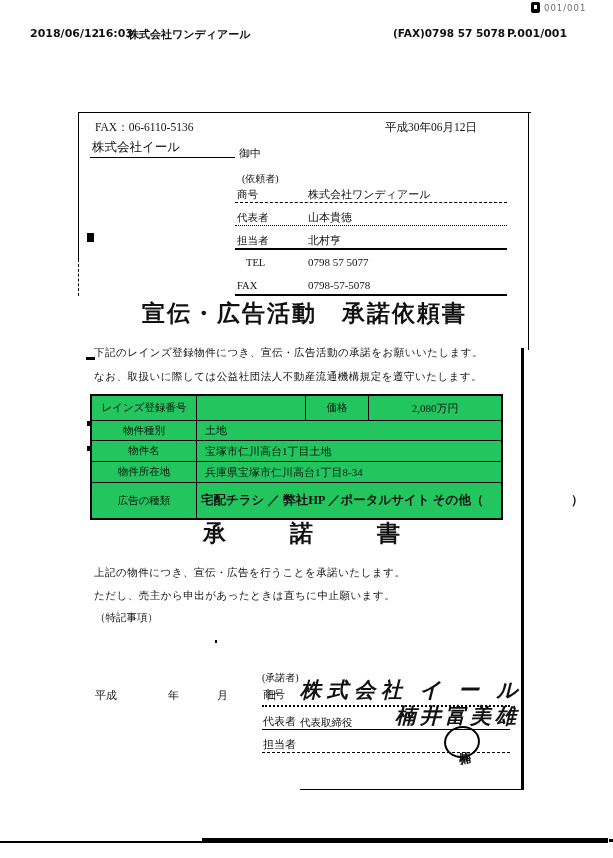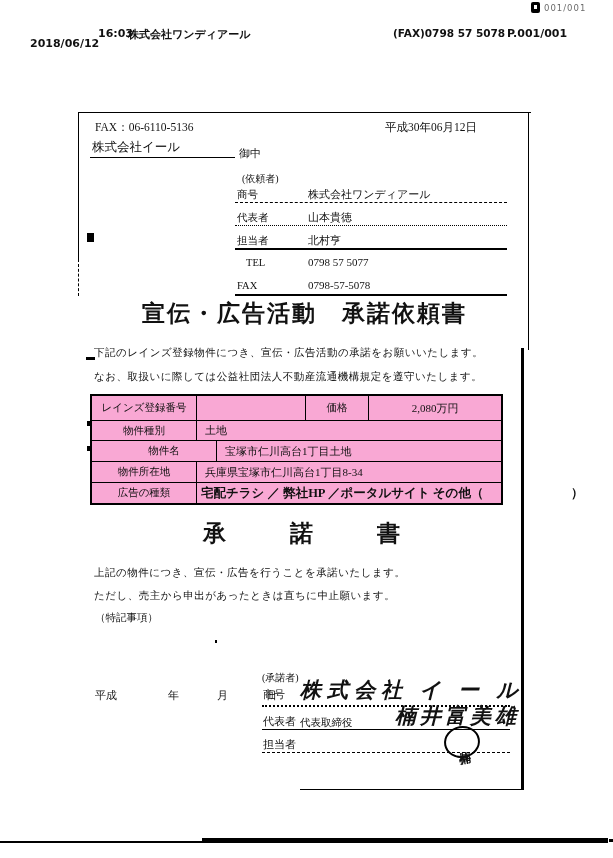--- a/index.html
+++ b/index.html
@@ -8,21 +8,21 @@
   .abs{position:absolute;}
   .sans{font-family:"DejaVu Sans","Liberation Sans",sans-serif;}
   .faint{color:#4a4a4a;opacity:.82;letter-spacing:1.6px;font-size:8.5px;white-space:nowrap;}
   .bold{font-weight:bold;}
   .nw{white-space:nowrap;}
   .hline{background:#000;height:1px;}
   .vline{background:#000;width:1px;}
   .artifact{background:#000;}
   .hw{font-style:italic;font-weight:bold;letter-spacing:6px;white-space:nowrap;}
   
-  .tbl{border:2px solid #000;box-sizing:border-box;background:#f9a8d4;}
+  .tbl{border:2px solid #000;box-sizing:border-box;background:#22c55e;}
   .trow{display:flex;border-top:1.5px solid #000;box-sizing:border-box;align-items:center;}
   .trow:first-child{border-top:none;}
   .tlabel{width:105px;flex:0 0 105px;border-right:1.5px solid #000;text-align:center;
           font-size:10.5px;align-self:stretch;display:flex;align-items:center;justify-content:center;box-sizing:border-box;}
   .tmid{border-left:1.5px solid #000;border-right:1.5px solid #000;text-align:center;font-size:10.5px;
         align-self:stretch;display:flex;align-items:center;justify-content:center;box-sizing:border-box;}
   .tcell{font-size:11px;padding-left:8px;box-sizing:border-box;}
   .grow{flex:1;}
   .seal{border:2px solid #000;border-radius:50%;display:flex;align-items:center;justify-content:center;
         transform:rotate(-10deg);background:transparent;}
@@ -31,21 +31,21 @@
 </head>
 <body>
 
 <div class="page">
 
   <div class="abs" style="left:531px;top:2px;width:9px;height:11px;background:#000;border-radius:2px;">
     <div style="position:absolute;left:3px;top:3px;width:3px;height:4px;background:#fff;"></div>
   </div>
   <div class="abs sans faint" style="left:544px;top:3px;letter-spacing:1px;">001/001</div>
 
-  <div class="abs sans bold nw" style="left:30px;top:27px;font-size:11px;margin-top:10px;">2018/06/12</div>
+  <div class="abs sans bold nw" style="left:30px;top:27px;font-size:11px;">2018/06/12</div>
   <div class="abs sans bold nw" style="left:98px;top:27px;font-size:11px;">16:03</div>
   <div class="abs sans bold nw" style="left:128px;top:27px;font-size:11px;">株式会社ワンディアール</div>
   <div class="abs sans bold nw" style="left:393px;top:27px;font-size:10.5px;">(FAX)0798 57 5078</div>
   <div class="abs sans bold nw" style="left:507px;top:27px;font-size:11px;">P.001/001</div>
 
   <div class="abs hline" style="left:78px;top:112px;width:453px;"></div>
   <div class="abs vline" style="left:78px;top:112px;height:150px;"></div>
   <div class="abs" style="left:78px;top:264px;height:32px;width:0;border-left:1px dashed #000;"></div>
   <div class="abs vline" style="left:528px;top:112px;height:238px;"></div>
   <div class="abs artifact" style="left:521px;top:348px;width:3px;height:442px;"></div>
@@ -94,29 +94,29 @@
     <div class="trow" style="height:24px;">
       <div class="tlabel">レインズ登録番号</div>
       <div class="tcell" style="width:108px;flex:0 0 108px;align-self:stretch;"></div>
       <div class="tmid" style="width:64px;flex:0 0 64px;">価格</div>
       <div class="tcell grow" style="text-align:center;padding-left:0;">2,080万円</div>
     </div>
     <div class="trow" style="height:20px;">
       <div class="tlabel">物件種別</div>
       <div class="tcell grow">土地</div>
     </div>
-    <div class="trow" style="height:21px;padding-left:20px;">
+    <div class="trow" style="height:21px;">
       <div class="tlabel">物件名</div>
       <div class="tcell grow">宝塚市仁川高台1丁目土地</div>
     </div>
     <div class="trow" style="height:21px;">
       <div class="tlabel">物件所在地</div>
       <div class="tcell grow">兵庫県宝塚市仁川高台1丁目8-34</div>
     </div>
-    <div class="trow" style="height:21px;">
+    <div class="trow" style="height:36px;">
       <div class="tlabel">広告の種類</div>
       <div class="tcell grow nw" style="font-size:12.5px;font-weight:bold;padding-left:4px;">宅配チラシ ／ 弊社HP ／ポータルサイト その他（　　　　　　　）</div>
     </div>
   </div>
 
   <div class="abs nw" style="left:94px;top:566px;font-size:10.5px;letter-spacing:.5px;">上記の物件につき、宣伝・広告を行うことを承諾いたします。</div>
   <div class="abs bold nw" style="left:78px;top:518px;width:453px;text-align:center;font-size:23px;letter-spacing:6px;">承　　諾　　書</div>
   <div class="abs nw" style="left:94px;top:589px;font-size:10.5px;letter-spacing:.5px;">ただし、売主から申出があったときは直ちに中止願います。</div>
   <div class="abs nw" style="left:95px;top:611px;font-size:10.5px;">（特記事項）</div>
 

